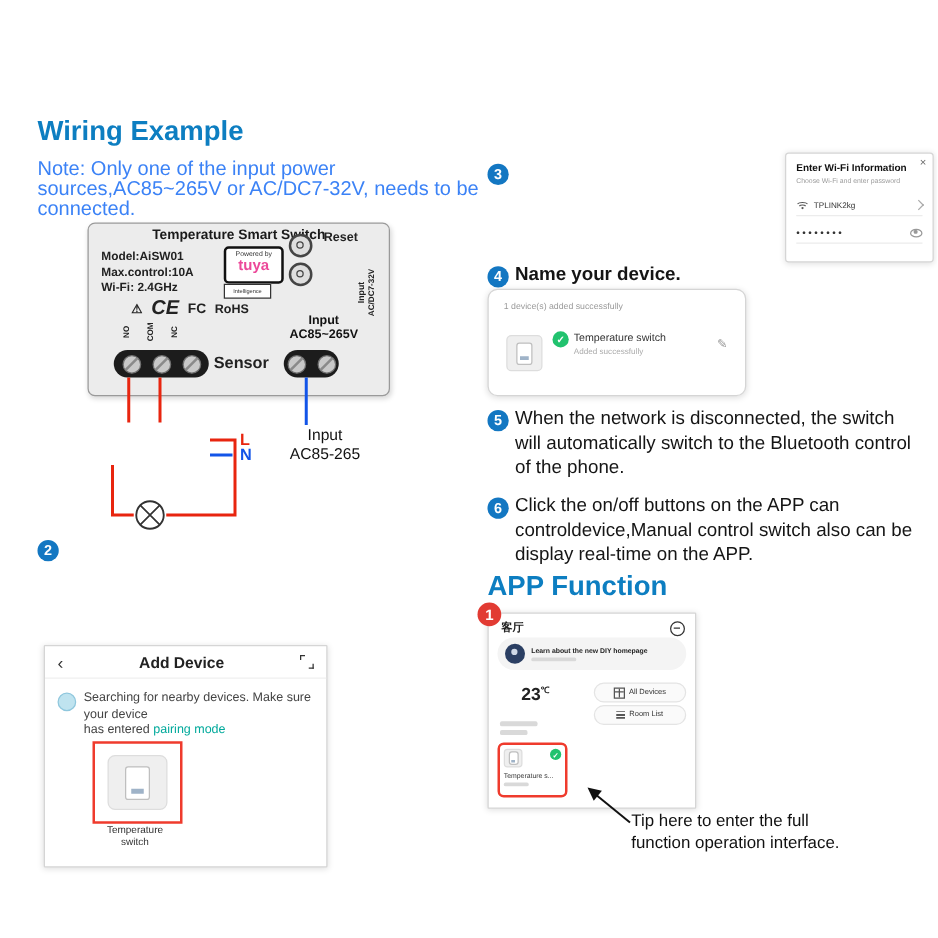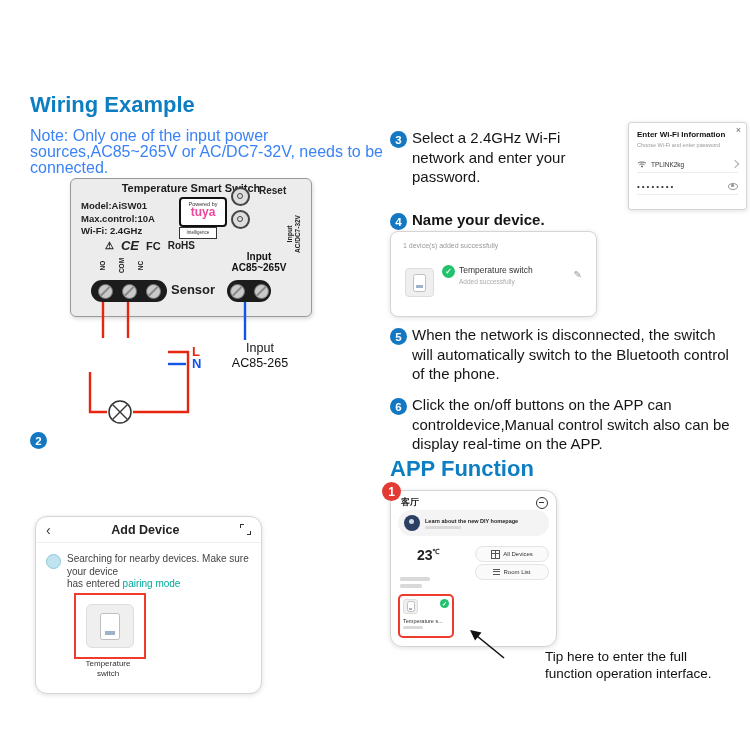--- a/index.html
+++ b/index.html
@@ -39,21 +39,21 @@
   .in-lab{position:absolute;left:142px;top:72px;width:92px;text-align:center;font-size:10px;font-weight:bold;line-height:11px;color:#111;}
   .sensor-lab{position:absolute;left:100px;top:103px;font-size:13px;font-weight:bold;color:#222;}
   .term{position:absolute;height:22px;background:#1c1c1c;border-radius:11px;display:flex;align-items:center;justify-content:center;gap:9px;}
   .screw{width:13px;height:13px;border-radius:50%;background:#c9c9c9;border:1px solid #707070;position:relative;overflow:hidden;}
   .screw::after{content:"";position:absolute;left:5px;top:-2px;width:2px;height:17px;background:#8a8a8a;transform:rotate(45deg);}
   .supply-box{position:absolute;left:75px;top:338px;width:93px;height:34px;border:1.2px solid #222;background:#fff;
               text-align:center;font-size:9px;line-height:15px;padding-top:2px;color:#111;}
   .ln{position:absolute;font-size:13px;font-weight:bold;}
   .mains{position:absolute;left:222px;top:341px;width:76px;text-align:center;font-size:12.5px;line-height:15px;color:#111;}
   
-  .card{position:absolute;background:#fff;border:1px solid #d5d5d5;border-radius:12px;box-shadow:0 1px 5px rgba(0,0,0,.13);}
+  .card{position:absolute;background:#fff;border:1px solid #d5d5d5;border-radius:1px;box-shadow:0 1px 5px rgba(0,0,0,.13);}
   .graybar{background:#d9d9d9;border-radius:1.5px;}
   
   .ad-header{position:absolute;left:0;top:0;right:0;height:25px;display:flex;align-items:center;padding:0 10px;border-bottom:1px solid #f0f0f0;}
   .ad-back{font-size:14px;color:#333;}
   .ad-title{flex:1;text-align:center;font-size:12.5px;font-weight:bold;color:#222;}
   .expand-ic{width:11px;height:11px;position:relative;}
   .expand-ic::before,.expand-ic::after{content:"";position:absolute;width:3.2px;height:3.2px;border:1.4px solid #333;}
   .expand-ic::before{left:0;top:0;border-right:none;border-bottom:none;}
   .expand-ic::after{right:0;bottom:0;border-left:none;border-top:none;}
   .searching{position:absolute;left:10px;top:36px;display:flex;gap:6px;}
@@ -82,21 +82,21 @@
           display:flex;align-items:center;gap:5px;padding:0 6px;box-sizing:border-box;}
   .avatar{width:16px;height:16px;border-radius:50%;background:#2b3f63;position:relative;flex:none;}
   .avatar::after{content:"";position:absolute;left:5px;top:4px;width:5px;height:5px;border-radius:50%;background:#cfd8e6;}
   .banner-title{font-size:5.5px;font-weight:bold;line-height:6.5px;color:#222;width:100px;}
   .pill{position:absolute;width:72px;height:14px;background:#fafafa;border:1px solid #e4e4e4;border-radius:8px;
         display:flex;align-items:center;justify-content:center;gap:3px;font-size:6px;color:#333;}
   .grid-ic{width:7px;height:7px;border:1px solid #555;position:relative;flex:none;}
   .grid-ic::before{content:"";position:absolute;left:2.6px;top:0;bottom:0;width:1px;background:#555;}
   .grid-ic::after{content:"";position:absolute;top:2.6px;left:0;right:0;height:1px;background:#555;}
   .list-ic{width:7px;height:6px;background:repeating-linear-gradient(#555 0 1px,transparent 1px 2.5px);flex:none;}
-  .tip-text{position:absolute;font-size:13.5px;line-height:17px;color:#111;margin-left:40px;}
+  .tip-text{position:absolute;font-size:13.5px;line-height:17px;color:#111;}
 </style>
 </head>
 <body>
 
 <div id="canvas">
 
   <div class="abs big-heading" style="left:30px;top:92px;">Wiring Example</div>
   <div class="abs note" style="left:30px;top:128px;width:358px;">Note: Only one of the input power sources,AC85~265V or AC/DC7-32V, needs to be connected.</div>
 
   <div class="module">
@@ -106,21 +106,21 @@
       <div>Max.control:10A</div>
       <div>Wi-Fi: 2.4GHz</div>
     </div>
     <div class="tuya-box">
       <div class="pb">Powered by</div>
       <div class="brand">tuya</div>
     </div>
     <div class="tagline-box">Intelligence Inside</div>
     <div class="certs">
       <span style="font-size:10px;">⚠</span>
-      <span style="font-size:13px;font-style:italic;">CE</span>
+      <span style="font-size:16px;font-style:italic;">CE</span>
       <span style="font-size:11px;">FC</span>
       <span style="font-size:10px;">RoHS</span>
     </div>
     <div class="ring" style="left:160px;top:8px;"></div>
     <div class="ring" style="left:160px;top:31px;"></div>
     <div class="reset-lab">Reset</div>
     <div class="side-lab">
       <div class="l1">Input</div>
       <div class="l2">AC/DC7-32V</div>
     </div>
@@ -182,21 +182,20 @@
         <div class="mini-sw" style="width:18px;height:25px;"></div>
       </div>
     </div>
     <div class="caption" style="left:38px;top:142px;width:68px;">
       <div>Temperature</div>
       <div>switch</div>
     </div>
   </div>
 
   <div class="stepnum" style="left:390px;top:131px;">3</div>
-  <div class="steptext" style="left:412px;top:128px;width:190px;">Select a 2.4GHz Wi-Fi network and enter your password.</div>
 
   <div class="card" style="left:628px;top:122px;width:117px;height:86px;border-radius:3px;">
     <span class="wd-close">×</span>
     <div class="wd-title">Enter Wi-Fi Information</div>
     <div class="wd-sub">Choose Wi-Fi and enter password</div>
     <div class="wd-row" style="top:33px;">
       <svg width="10" height="8" viewBox="0 0 10 8">
         <path d="M1 3.2 C2.2 1.6 7.8 1.6 9 3.2 M2.5 4.8 C3.5 3.7 6.5 3.7 7.5 4.8" stroke="#555" stroke-width="0.9" fill="none"></path>
         <circle cx="5" cy="6.4" r="0.9" fill="#555"></circle>
       </svg>

